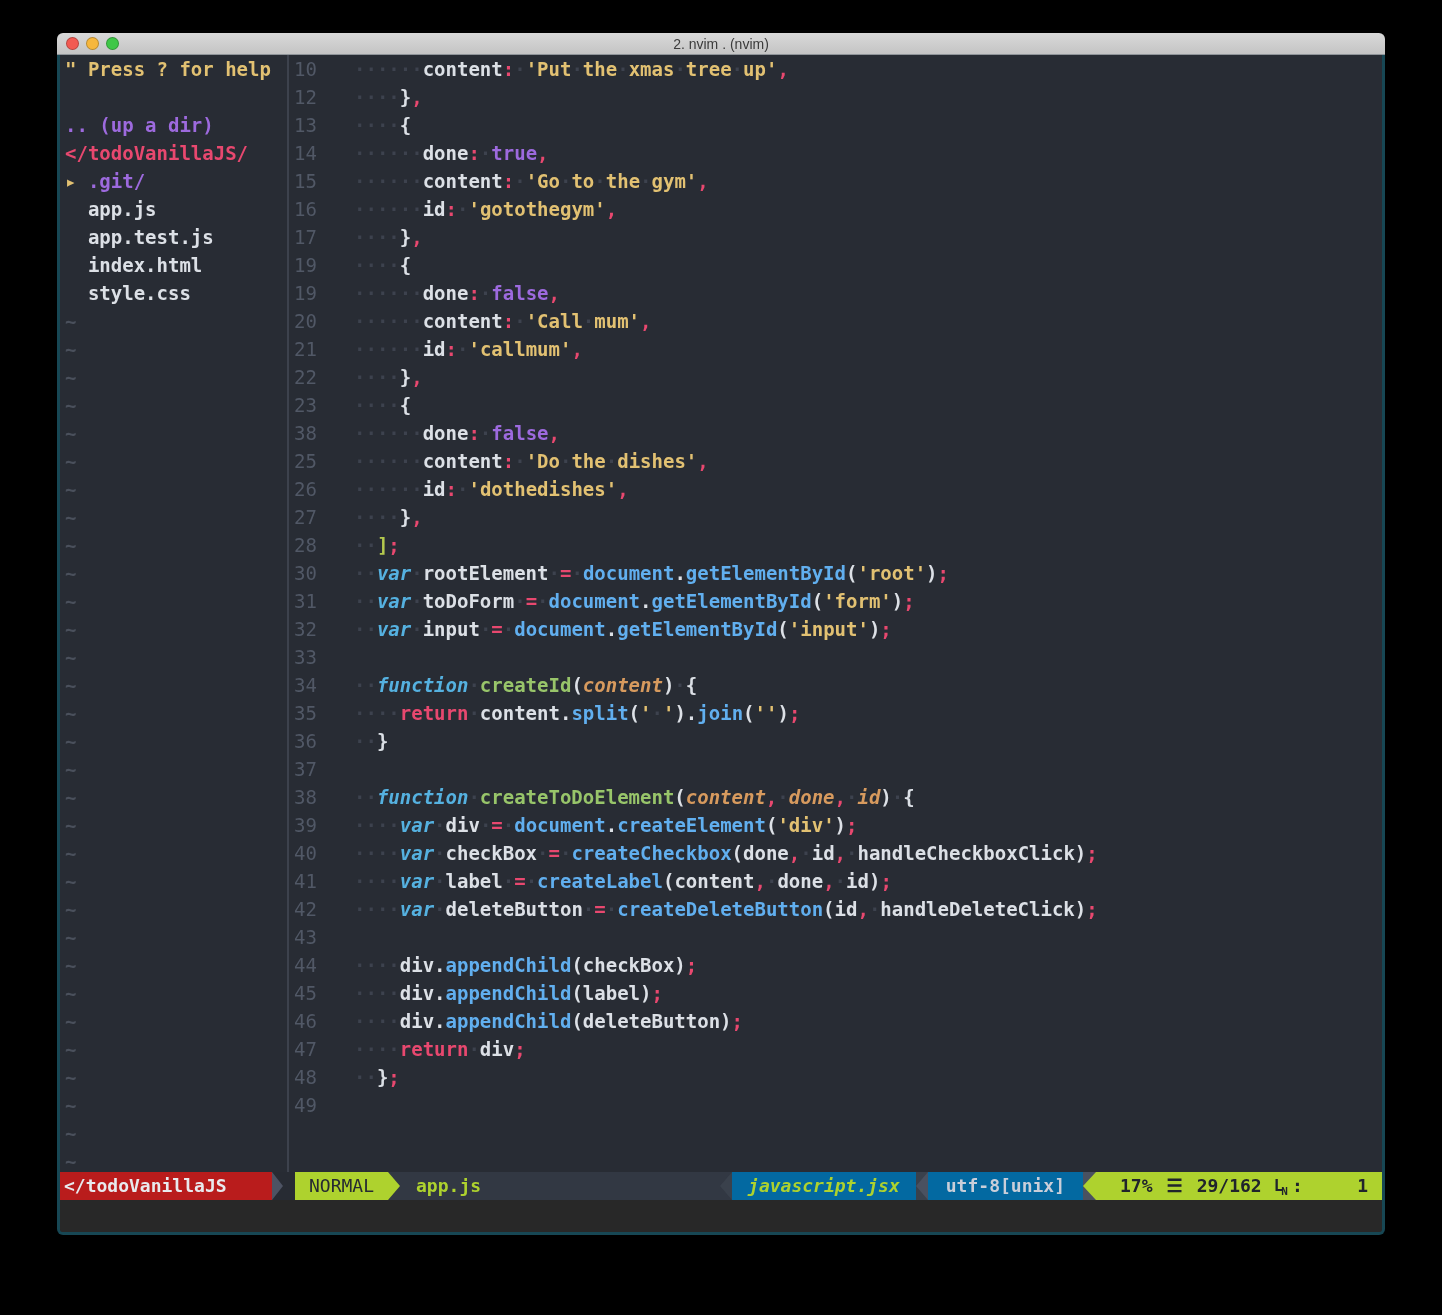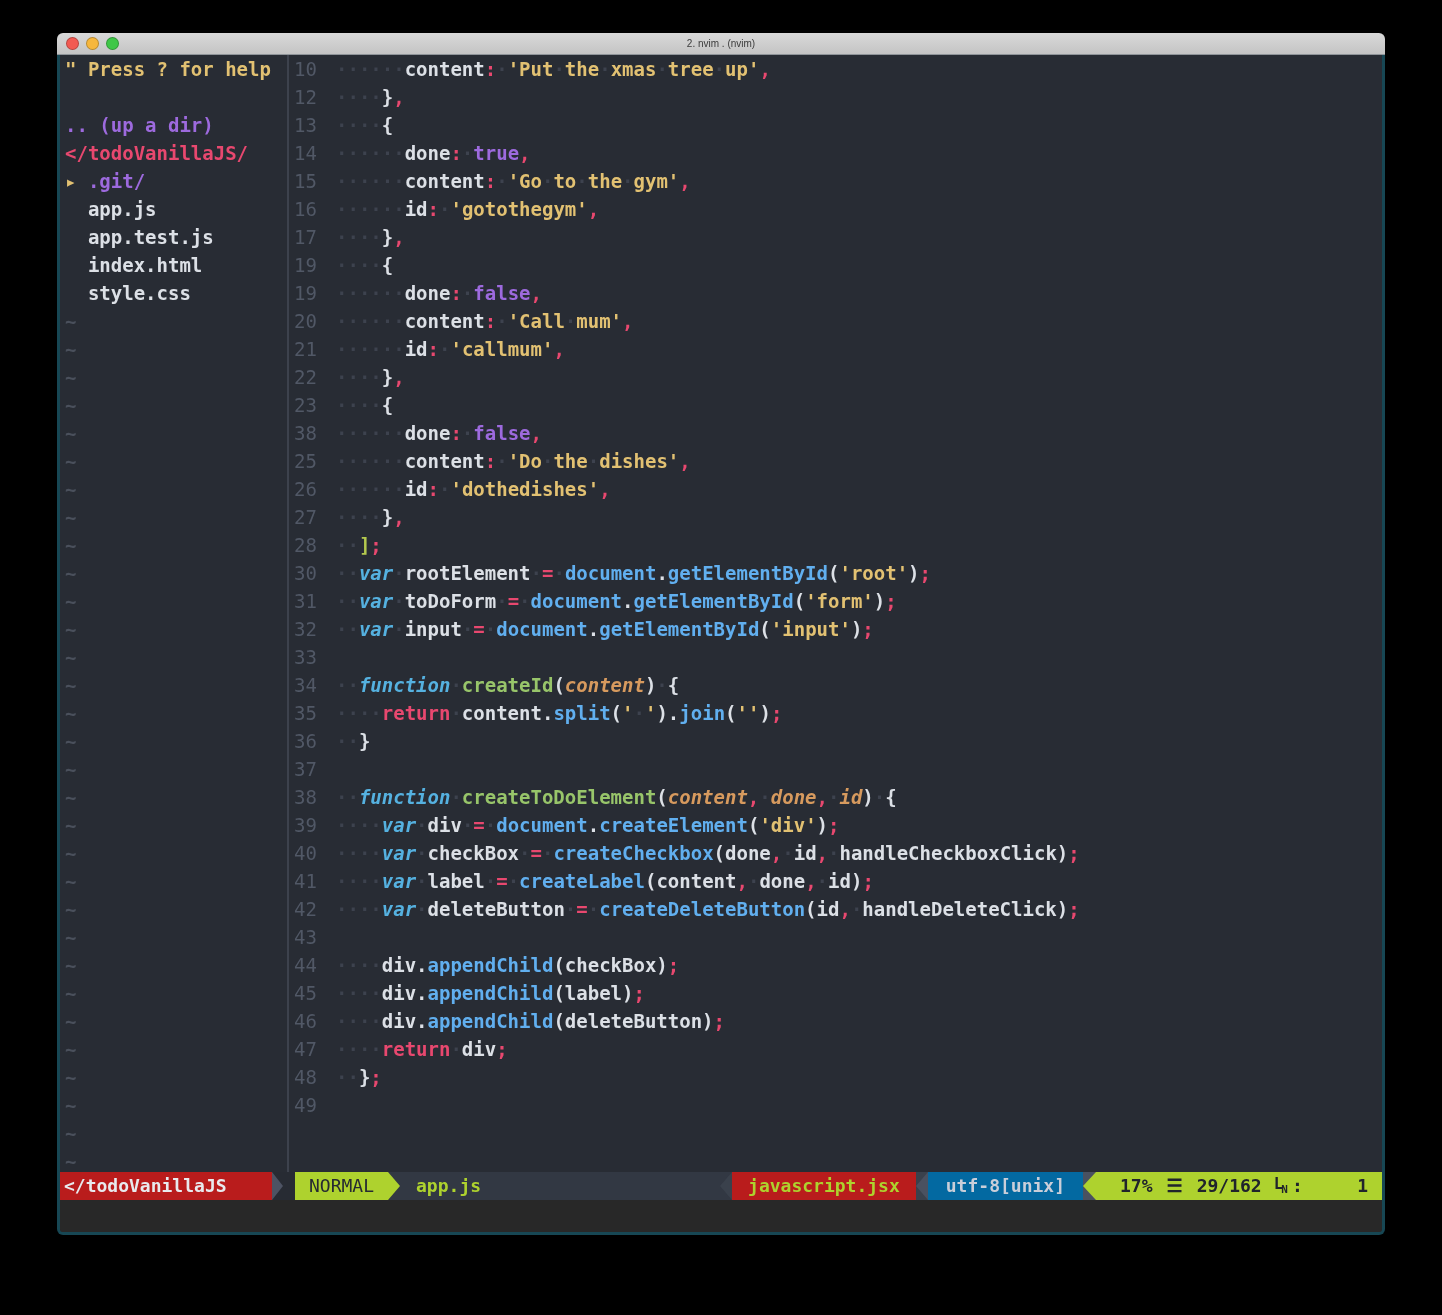--- a/index.html
+++ b/index.html
@@ -6,21 +6,21 @@
   body { background:#000; font-family:"DejaVu Sans Mono", monospace; }
   .screen { position:relative; width:1442px; height:1315px; background:#000; overflow:hidden; }
 
   .window { position:absolute; left:57px; top:33px; width:1328px; height:1202px;
             border-radius:6px; box-shadow:0 18px 50px rgba(0,0,0,.75); }
 
   
   .titlebar { position:relative; height:22px; border-radius:6px 6px 0 0;
               background:linear-gradient(#d9d9d9,#c4c4c4); border-bottom:1px solid #8f9499;
               display:flex; align-items:center; justify-content:center; }
-  .title-text { font-family:"Liberation Sans", sans-serif; font-size:10px; color:#3b3b3b; }
+  .title-text { font-family:"Liberation Sans", sans-serif; font-size:14px; color:#3b3b3b; }
   .lights { position:absolute; left:9px; top:4px; display:flex; gap:7px; }
   .light { width:13px; height:13px; border-radius:50%; border:1px solid rgba(0,0,0,.25); }
   .light.red    { background:#f25a52; }
   .light.yellow { background:#f6b73d; }
   .light.green  { background:#3fc748; }
 
   
   .term { height:1180px; background:#282c34; border-left:3px solid #174754;
           border-right:3px solid #174754; border-bottom:3px solid #174754;
           border-radius:0 0 6px 6px; overflow:hidden; display:flex; flex-direction:column;
@@ -32,21 +32,21 @@
   .sidebar { width:223px; padding-left:5px; overflow:hidden; flex:none; }
   .vsplit  { width:11px; flex:none; position:relative; }
   .vsplit::before { content:""; position:absolute; left:4px; top:0; bottom:0; width:2px; background:#3d424d; }
   .srow { height:28px; white-space:pre; }
   .srow.tilde { color:#4a505c; }
 
   
   .code { flex:1; overflow:hidden; }
   .crow { height:28px; white-space:pre; display:flex; }
   .crow .gut { flex:none; width:34px; text-align:left; color:#515866; font-weight:normal; }
-  .crow .txt { flex:1; padding-left:8px; }
+  .crow .txt { flex:1; padding-left:8px;margin-left:18px; }
   .crow.cur { background:rgba(255,255,255,.045); }
   .crow.cur .gut { color:#e5c07b; font-weight:bold; }
 
   
   .w  { color:#dce0e6; }                       
   .p  { color:#e8486f; }                       
   .s  { color:#e2c172; }                       
   .k  { color:#55b1e0; font-style:italic; }    
   .f  { color:#61afef; }                       
   .g  { color:#98c56a; }                       
@@ -62,25 +62,25 @@
   .status { height:28px; display:flex; align-items:stretch; font-size:18px; background:#272b33; }
   .seg { display:flex; align-items:center; white-space:pre; }
   .seg-tree { width:212px; background:#b91c1c; color:#e8eaee; padding-left:4px; flex:none; }
   .tri { width:0; height:0; border-top:14px solid transparent; border-bottom:14px solid transparent; flex:none; }
   .tri-tree   { border-left:11px solid #4d5363; background:#272b33; }
   .gap-dark   { width:12px; background:#272b33; flex:none; }
   .seg-mode   { background:#aed22e; color:#262a32; padding:0 14px; font-weight:normal; }
   .tri-mode   { border-left:12px solid #aed22e; background:#323843; }
   .seg-file   { background:#323843; color:#aed22e; padding:0 16px; flex:1; }
   .tri-x      { border-right:12px solid #3a414c; background:#323843; }
-  .seg-ft     { background:#b91c1c; color:#aed22e; padding:0 16px; }
+  .seg-ft     { background:#0369a1; color:#aed22e; padding:0 16px;font-style:italic; }
   .tri-y      { border-right:12px solid #4a5160; background:#3a414c; }
   .seg-enc    { background:#0369a1; color:#c9ced9; padding:0 18px; }
   .tri-z      { border-right:13px solid #aed22e; background:#4a5160; }
-  .seg-pos    { background:#aed22e; color:#20242c; font-weight:bold; width:286px; padding:0 14px 0 24px; display:flex; align-items:flex-end; }
+  .seg-pos    { background:#aed22e; color:#20242c; font-weight:bold; width:286px; padding:0 14px 0 24px; display:flex; align-items:center; }
   .seg-pos .sp  { margin-left:14px; }
   .seg-pos .end { margin-left:auto; }
   .lng { display:inline-block; position:relative; margin:0 2px 0 12px; }
   .lng .ltop { font-size:16px; }
   .lng .lsub { font-size:11px; position:relative; top:4px; left:-2px; }
 
   .cmdline { height:32px; background:#282828; }
 </style>
 </head>
 <body>

